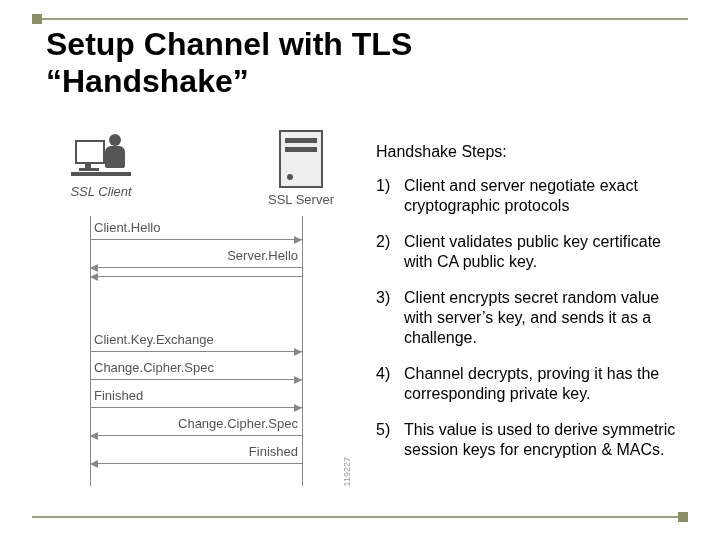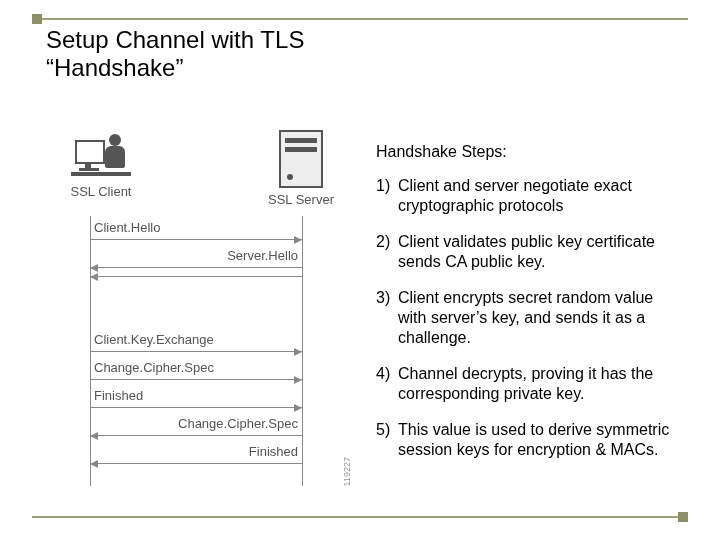--- a/index.html
+++ b/index.html
@@ -37,23 +37,23 @@
     height: 10px;
     background: #8a8f66;
   }
   .corner.tl { left: 32px; top: 14px; }
   .corner.br { right: 32px; bottom: 18px; }
 
   .title {
     position: absolute;
     left: 46px;
     top: 26px;
-    font-size: 24px;
+    font-size: 32px;
     line-height: 1.15;
-    font-weight: 400;
+    font-weight: 700;
   }
 
   .content {
     position: absolute;
     left: 46px;
     right: 32px;
     top: 130px;
     bottom: 34px;
     display: flex;
   }
@@ -64,21 +64,21 @@
     position: relative;
     flex: 0 0 310px;
   }
   .actor {
     position: absolute;
     top: 0;
     text-align: center;
     font-size: 13px;
     color: #555;
   }
-  .actor.client { left: 10px; width: 90px; }
+  .actor.client { left: 10px; width: 90px; font-style: italic; }
   .actor.server { left: 210px; width: 90px; }
   .actor .label { margin-top: 4px; }
 
   
   .person-icon {
     width: 60px; height: 50px; margin: 0 auto; position: relative;
   }
   .person-icon .monitor {
     position: absolute; left: 4px; top: 10px; width: 26px; height: 20px;
     border: 2px solid #555; background: #fff;
@@ -184,20 +184,21 @@
   }
   .step {
     margin: 0 0 16px 0;
     display: flex;
   }
   .step .num {
     flex: 0 0 22px;
   }
   .step .txt {
     flex: 1;
+    margin-left: 6px;
   }
 </style>
 </head>
 <body>
 
 <div class="slide">
 
   <div class="rule-top"></div>
   <div class="corner tl"></div>
 
@@ -273,21 +274,21 @@
 
     <div class="steps">
       <div class="steps-title">Handshake Steps:</div>
 
       <div class="step">
         <div class="num">1)</div>
         <div class="txt">Client and server negotiate exact cryptographic protocols</div>
       </div>
       <div class="step">
         <div class="num">2)</div>
-        <div class="txt">Client validates public key certificate sends CA public key.</div>
+        <div class="txt">Client validates public key certificate with CA public key.</div>
       </div>
       <div class="step">
         <div class="num">3)</div>
         <div class="txt">Client encrypts secret random value with server’s key, and sends it as a challenge.</div>
       </div>
       <div class="step">
         <div class="num">4)</div>
         <div class="txt">Channel decrypts, proving it has the corresponding private key.</div>
       </div>
       <div class="step">

